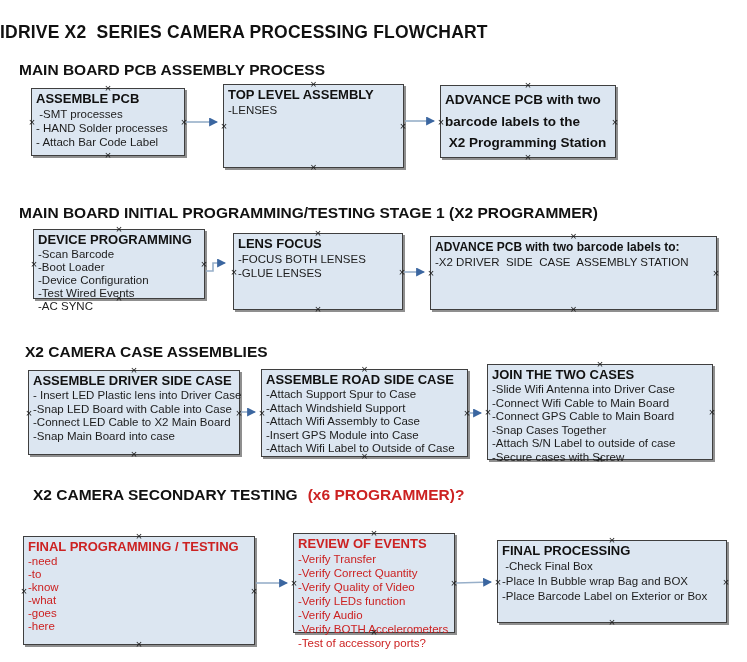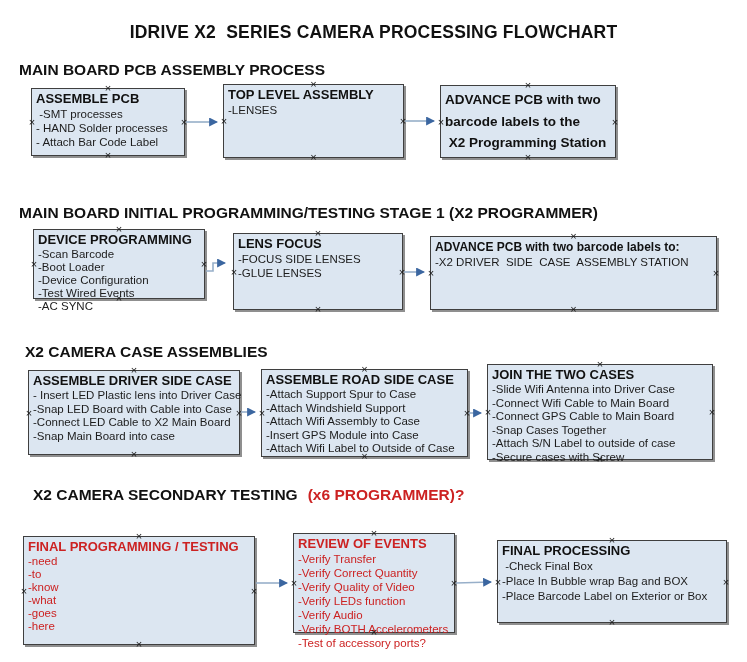--- a/index.html
+++ b/index.html
@@ -1,21 +1,21 @@
 <!DOCTYPE html>
 <html><head>
 <meta charset="utf-8">
 <style>
   html,body{margin:0;padding:0;background:#ffffff;}
   #canvas{
     position:relative;width:747px;height:662px;background:#ffffff;overflow:hidden;
     font-family:"Liberation Sans","DejaVu Sans",sans-serif;color:#141414;
   }
   .main-title{
-    position:absolute;top:22px;left:0;width:747px;text-align:center;
+    position:absolute;top:22px;left:0;width:747px;
     font-size:17.5px;font-weight:bold;letter-spacing:.2px;white-space:pre;color:#111;
   }
   .sec-header{
     position:absolute;font-size:15.5px;font-weight:bold;white-space:pre;color:#111;
   }
   .red-text{color:#cc2222;}
   .hdr-suffix{margin-left:10px;text-align:center;}
   .fbox{
     position:absolute;box-sizing:border-box;background:#dce6f1;
     border:1px solid #3f3f3f;box-shadow:2px 2px 0 #8f8f8f;
@@ -57,21 +57,21 @@
         <div class="bitem"> -SMT processes</div>
         <div class="bitem">- HAND Solder processes</div>
         <div class="bitem">- Attach Bar Code Label</div>
       </div>
     <span class="anchor a-top">×</span>
     <span class="anchor a-bottom">×</span>
     <span class="anchor a-left">×</span>
     <span class="anchor a-right">×</span>
   </div>
 
-  <div class="fbox" style="left:223px;top:84px;width:181px;height:74px">
+  <div class="fbox" style="left:223px;top:84px;width:181px;height:84px">
     <div class="btitle">TOP LEVEL ASSEMBLY</div>
     <div class="bitems lh14">
         <div class="bitem">-LENSES</div>
       </div>
     <span class="anchor a-top">×</span>
     <span class="anchor a-bottom">×</span>
     <span class="anchor a-left">×</span>
     <span class="anchor a-right">×</span>
   </div>
 
@@ -96,21 +96,21 @@
       </div>
     <span class="anchor a-top">×</span>
     <span class="anchor a-bottom">×</span>
     <span class="anchor a-left">×</span>
     <span class="anchor a-right">×</span>
   </div>
 
   <div class="fbox" style="left:233px;top:233px;width:170px;height:77px">
     <div class="btitle">LENS FOCUS</div>
     <div class="bitems lh14">
-        <div class="bitem">-FOCUS SIDE LENSES</div>
+        <div class="bitem">-FOCUS BOTH LENSES</div>
         <div class="bitem">-GLUE LENSES</div>
       </div>
     <span class="anchor a-top">×</span>
     <span class="anchor a-bottom">×</span>
     <span class="anchor a-left">×</span>
     <span class="anchor a-right">×</span>
   </div>
 
   <div class="fbox" style="left:430px;top:236px;width:287px;height:74px">
     <div class="btitle t12">ADVANCE PCB with two barcode labels to:</div>

